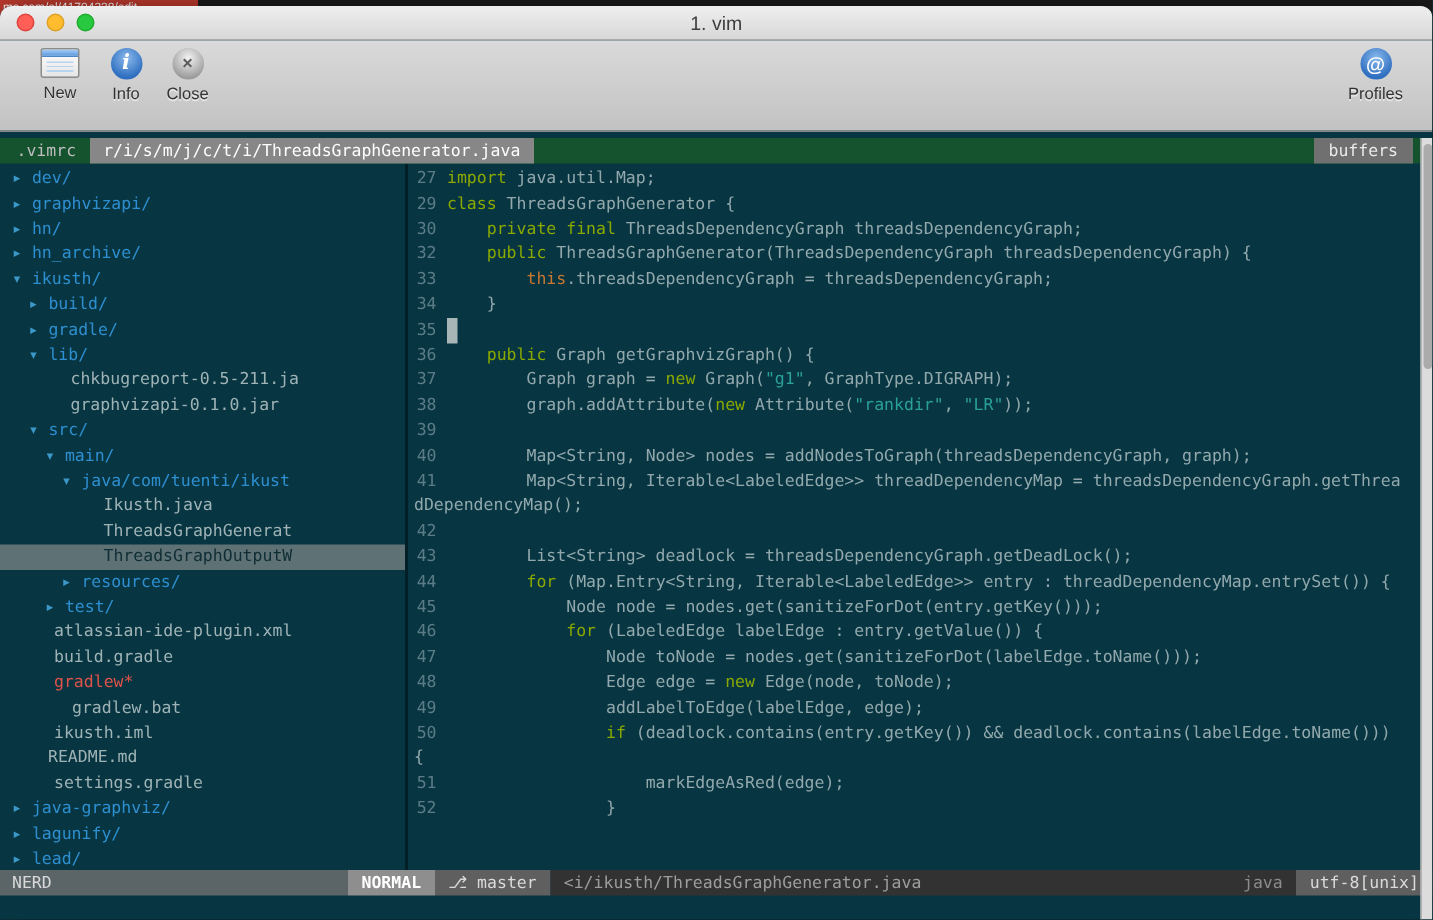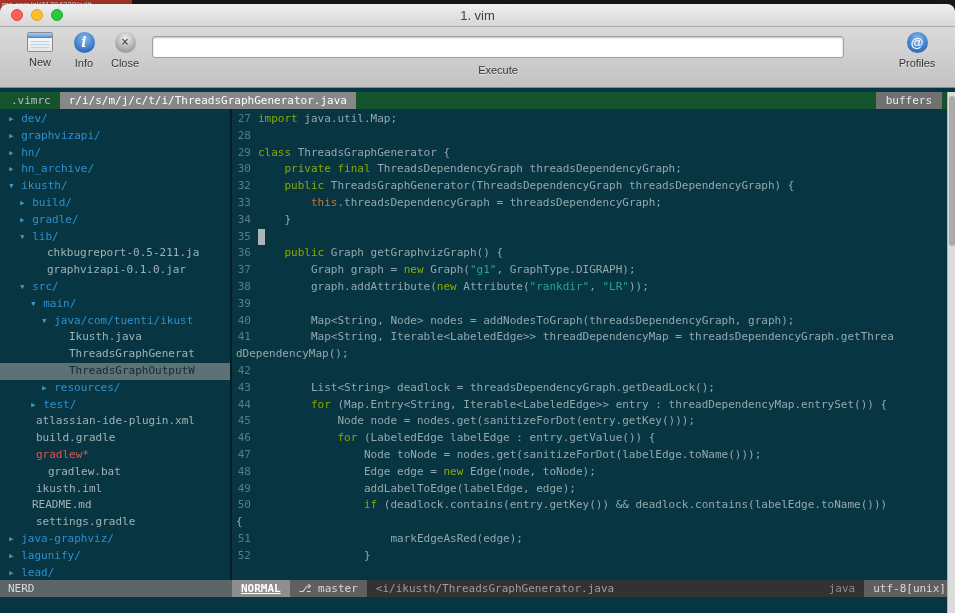--- a/index.html
+++ b/index.html
@@ -51,21 +51,21 @@
 
   .tabline { height:17px; background:#14532d; display:flex; align-items:stretch; font-size:11px; position:relative; }
   .tab { padding:0 9px; line-height:17px; color:#bdbdbd; white-space:nowrap; }
   .tab.first { margin-left:2px; }
   .tab.active { background:#878787; color:#fefefe; }
   .buffers { position:absolute; right:13px; top:0; height:17px; line-height:17px; padding:0 10px;
              background:#707070; color:#eaeaea; }
 
   .main { height:471px; display:flex; background:#073642; overflow:hidden; }
 
-  .tree { width:232px; flex:none; border-right:2px solid #021f27; overflow:hidden;
+  .tree { width:272px; flex:none; border-right:2px solid #021f27; overflow:hidden;
           font-size:11px; line-height:16.8px; padding-top:2px; }
   .tree-row { height:16.8px; white-space:nowrap; overflow:hidden; }
   .tree-row .arrow { color:#3b98c8; }
   .tree-row .dir { color:#2e8fd0; }
   .tree-row .file { color:#9fb3b6; }
   .tree-row .file.exec { color:#e0524a; }
   .tree-row.selected { background:#5e7175; }
   .tree-row.selected .file { color:#0f2d35; }
 
   .code { flex:1; font-size:11px; line-height:16.8px; padding-top:2px; overflow:hidden; }
@@ -75,21 +75,21 @@
   .code-row.wrap .ltext { padding-left:4px; }
   .tk-d { color:#92a8ad; }
   .tk-kw { color:#8aa800; }
   .tk-str { color:#2aa198; }
   .tk-sp { color:#c9772e; }
   .cursor { display:inline-block; width:7px; background:#a8b6b8; }
 
   .statusline { height:17px; display:flex; font-size:11px; line-height:17px; white-space:nowrap; }
   .seg { padding:0 9px; }
   .seg-nerd { width:232px; flex:none; background:#5b6568; color:#d9d9d9; padding-left:8px; }
-  .seg-mode { background:#8e8e8e; color:#fff; font-weight:bold;text-decoration:underline; }
+  .seg-mode { background:#8e8e8e; color:#fff; font-weight:bold; }
   .seg-branch { background:#5f5f5f; color:#dadada; }
   .seg-file { flex:1; background:#323232; color:#9d9d9d; overflow:hidden; }
   .seg-ft { background:#323232; color:#8b8b8b; }
   .seg-enc { background:#5f5f5f; color:#dadada; }
   .seg-pos { background:#8e8e8e; color:#fdfdfd; padding-right:16px; }
 
   .cmdline { height:20px; background:#073642; }
 
   .scrollbar { position:absolute; right:0; top:0; width:8px; height:525px; background:#dcdcdc;
                border-left:1px solid #b2b2b2; }
@@ -118,24 +118,20 @@
         </span>
       <span class="tb-label">New</span>
     </div>
     <div class="tb-btn" style="left:66px; width:36px;">
       <span class="sphere blue glyph-i">i</span>
       <span class="tb-label">Info</span>
     </div>
     <div class="tb-btn" style="left:104px; width:42px;">
       <span class="sphere gray glyph-x">×</span>
       <span class="tb-label">Close</span>
-    </div>
-    <div class="tb-field">
-      <input type="text" style="">
-      <span class="tb-label">Execute</span>
     </div>
     <div class="tb-btn" style="right:10px; width:56px;">
       <span class="sphere blue glyph-at">@</span>
       <span class="tb-label">Profiles</span>
     </div>
   </div>
 
   <div class="vim">
 
     <div class="tabline">
@@ -174,24 +170,20 @@
           <div class="tree-row" style="padding-left: 8px;"><span class="arrow">▸ </span><span class="dir">java-graphviz/</span></div>
           <div class="tree-row" style="padding-left: 8px;"><span class="arrow">▸ </span><span class="dir">lagunify/</span></div>
           <div class="tree-row" style="padding-left: 8px;"><span class="arrow">▸ </span><span class="dir">lead/</span></div>
         </div>
       <div class="code">
           <div class="code-row">
             <span class="lnum">27</span>
             <span class="ltext"><span class="tk-kw">import</span><span class="tk-d"> java.util.Map;</span></span>
           </div>
           <div class="code-row">
-            <span class="lnum">28</span>
-            <span class="ltext"></span>
-          </div>
-          <div class="code-row">
             <span class="lnum">29</span>
             <span class="ltext"><span class="tk-kw">class</span><span class="tk-d"> ThreadsGraphGenerator {</span></span>
           </div>
           <div class="code-row">
             <span class="lnum">30</span>
             <span class="ltext"><span class="tk-d">    </span><span class="tk-kw">private</span><span class="tk-d"> </span><span class="tk-kw">final</span><span class="tk-d"> ThreadsDependencyGraph threadsDependencyGraph;</span></span>
           </div>
           <div class="code-row">
             <span class="lnum">32</span>
             <span class="ltext"><span class="tk-d">    </span><span class="tk-kw">public</span><span class="tk-d"> ThreadsGraphGenerator(ThreadsDependencyGraph threadsDependencyGraph) {</span></span>

